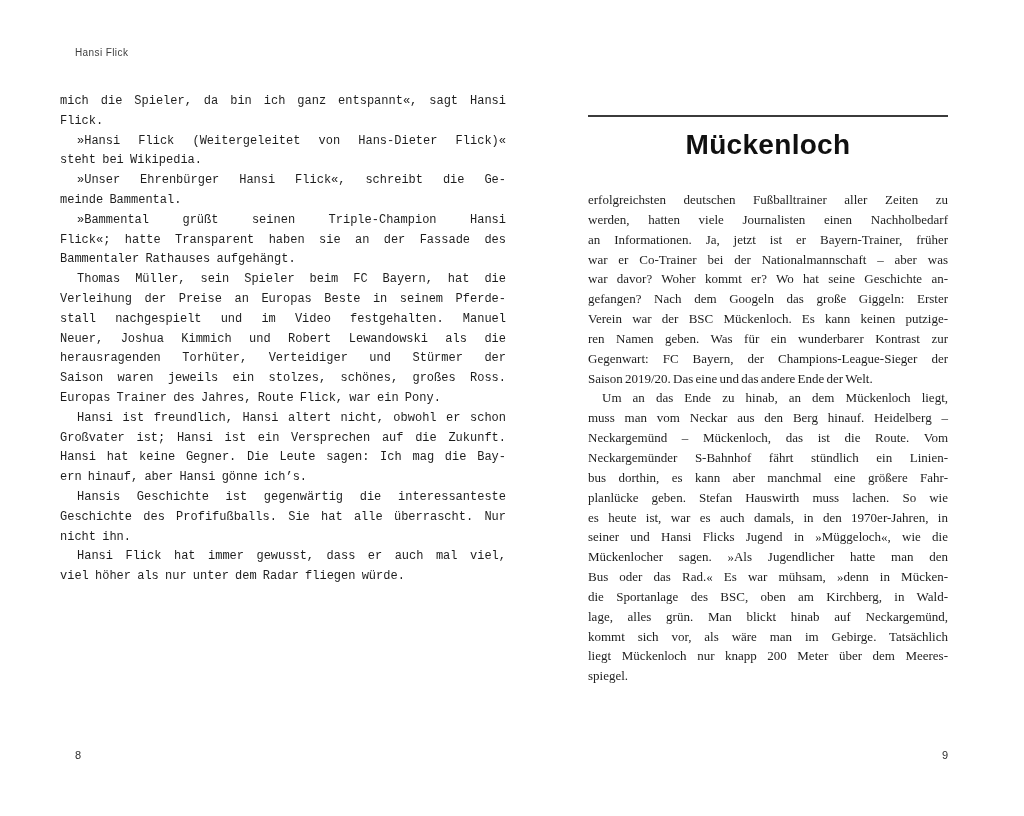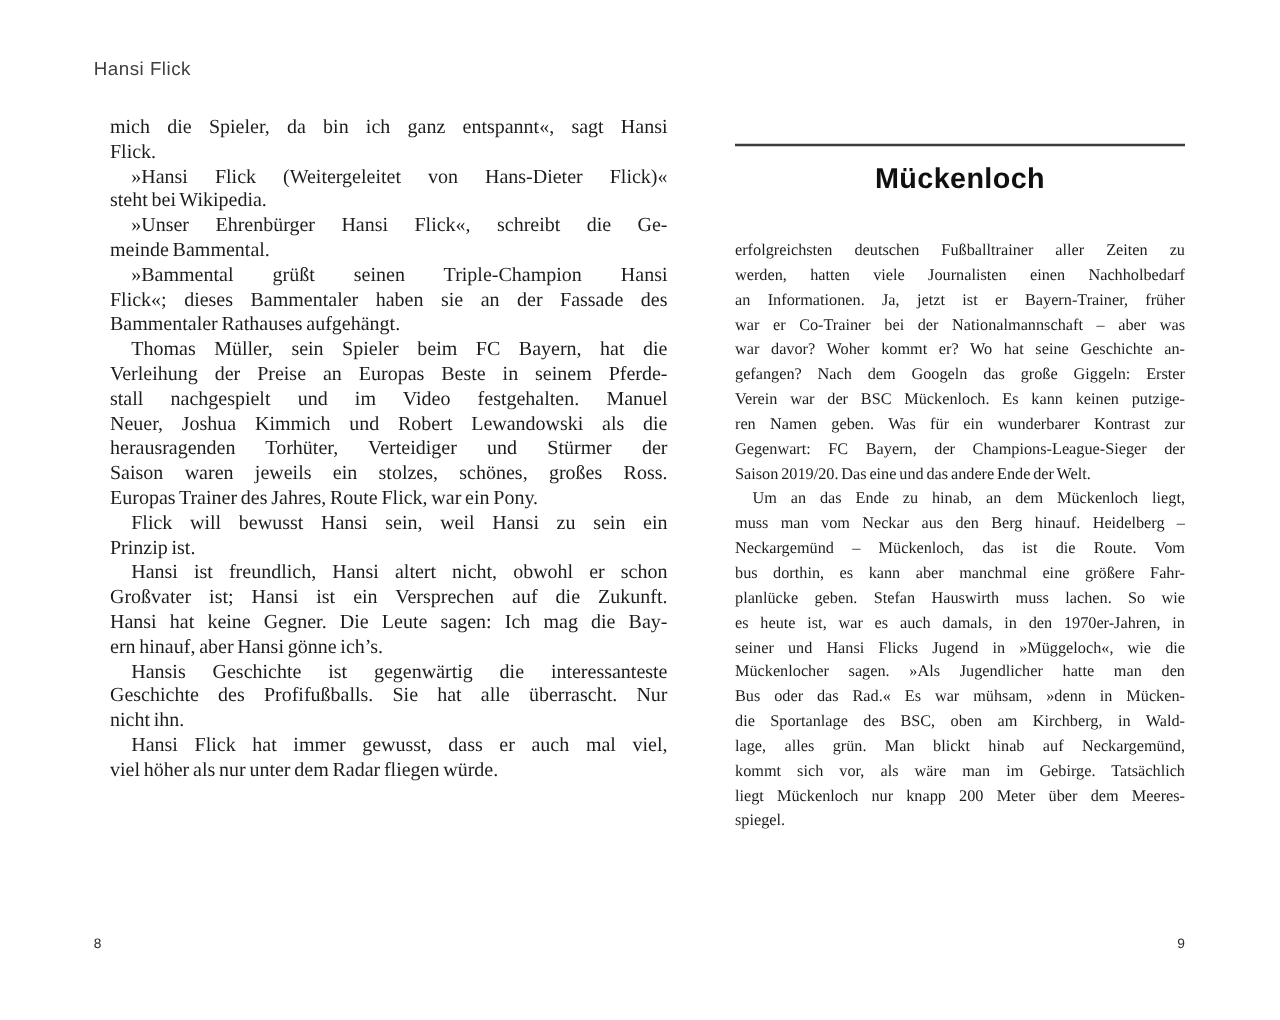--- a/index.html
+++ b/index.html
@@ -11,60 +11,61 @@
     overflow: hidden;
     font-family: "Liberation Serif", serif;
     color: #1d1d1d;
   }
   .abs { position: absolute; }
 
   
   #running-header {
     left: 75px; top: 47px;
     font-family: "Liberation Sans", sans-serif;
-    font-size: 15px;
+    font-size: 10px;
     letter-spacing: 0.4px;
     color: #3e3e3e;
   }
 
   
   .bodycol .line {
     text-align: justify;
     text-align-last: justify;
     word-spacing: -1px;
     hyphens: none;
     white-space: normal;
   }
   .bodycol .line.last { text-align-last: left; }
 
   #left-body {
-    left: 88px; top: 92px; width: 446px;
-    font-size: 16px;
+    left: 60px; top: 92px; width: 446px;
+    font-size: 12px;
     line-height: 19.8px;
+    font-family: Liberation Mono, monospace;
   }
   #left-body .para.indent .line:first-child { text-indent: 17px; }
 
   #right-body {
     left: 588px; top: 190px; width: 360px;
     font-size: 13px;
     line-height: 19.85px;
   }
   #right-body .para.indent .line:first-child { text-indent: 14px; }
 
   
   #chapter-rule {
     left: 588px; top: 115px; width: 360px; height: 2px;
     background: #3b3b3b;
   }
   #chapter-title {
     left: 588px; top: 129px; width: 360px;
     text-align: center;
     font-family: "Liberation Sans", sans-serif;
     font-weight: 700;
-    font-size: 23px;
+    font-size: 28px;
     letter-spacing: 0.3px;
     color: #101010;
   }
 
   
   .folio {
     font-family: "Liberation Sans", sans-serif;
     font-size: 11px;
     color: #2e2e2e;
   }
@@ -86,35 +87,31 @@
       <div class="para indent">
         <div class="line">»Hansi Flick (Weitergeleitet von Hans-Dieter Flick)«</div>
         <div class="line last">steht bei Wikipedia.</div>
       </div>
       <div class="para indent">
         <div class="line">»Unser Ehrenbürger Hansi Flick«, schreibt die Ge-</div>
         <div class="line last">meinde Bammental.</div>
       </div>
       <div class="para indent">
         <div class="line">»Bammental grüßt seinen Triple-Champion Hansi</div>
-        <div class="line">Flick«; dieses Bammentaler haben sie an der Fassade des</div>
+        <div class="line">Flick«; hatte Transparent haben sie an der Fassade des</div>
         <div class="line last">Bammentaler Rathauses aufgehängt.</div>
       </div>
       <div class="para indent">
         <div class="line">Thomas Müller, sein Spieler beim FC Bayern, hat die</div>
         <div class="line">Verleihung der Preise an Europas Beste in seinem Pferde-</div>
         <div class="line">stall nachgespielt und im Video festgehalten. Manuel</div>
         <div class="line">Neuer, Joshua Kimmich und Robert Lewandowski als die</div>
         <div class="line">herausragenden Torhüter, Verteidiger und Stürmer der</div>
         <div class="line">Saison waren jeweils ein stolzes, schönes, großes Ross.</div>
         <div class="line last">Europas Trainer des Jahres, Route Flick, war ein Pony.</div>
-      </div>
-      <div class="para indent">
-        <div class="line">Flick will bewusst Hansi sein, weil Hansi zu sein ein</div>
-        <div class="line last">Prinzip ist.</div>
       </div>
       <div class="para indent">
         <div class="line">Hansi ist freundlich, Hansi altert nicht, obwohl er schon</div>
         <div class="line">Großvater ist; Hansi ist ein Versprechen auf die Zukunft.</div>
         <div class="line">Hansi hat keine Gegner. Die Leute sagen: Ich mag die Bay-</div>
         <div class="line last">ern hinauf, aber Hansi gönne ich’s.</div>
       </div>
       <div class="para indent">
         <div class="line">Hansis Geschichte ist gegenwärtig die interessanteste</div>
         <div class="line">Geschichte des Profifußballs. Sie hat alle überrascht. Nur</div>
@@ -142,20 +139,21 @@
         <div class="line">gefangen? Nach dem Googeln das große Giggeln: Erster</div>
         <div class="line">Verein war der BSC Mückenloch. Es kann keinen putzige-</div>
         <div class="line">ren Namen geben. Was für ein wunderbarer Kontrast zur</div>
         <div class="line">Gegenwart: FC Bayern, der Champions-League-Sieger der</div>
         <div class="line last">Saison 2019/20. Das eine und das andere Ende der Welt.</div>
       </div>
       <div class="para indent">
         <div class="line">Um an das Ende zu hinab, an dem Mückenloch liegt,</div>
         <div class="line">muss man vom Neckar aus den Berg hinauf. Heidelberg –</div>
         <div class="line">Neckargemünd – Mückenloch, das ist die Route. Vom</div>
+        <div class="line">Neckargemünder S-Bahnhof fährt stündlich ein Linien-</div>
         <div class="line">bus dorthin, es kann aber manchmal eine größere Fahr-</div>
         <div class="line">planlücke geben. Stefan Hauswirth muss lachen. So wie</div>
         <div class="line">es heute ist, war es auch damals, in den 1970er-Jahren, in</div>
         <div class="line">seiner und Hansi Flicks Jugend in »Müggeloch«, wie die</div>
         <div class="line">Mückenlocher sagen. »Als Jugendlicher hatte man den</div>
         <div class="line">Bus oder das Rad.« Es war mühsam, »denn in Mücken-</div>
         <div class="line">die Sportanlage des BSC, oben am Kirchberg, in Wald-</div>
         <div class="line">lage, alles grün. Man blickt hinab auf Neckargemünd,</div>
         <div class="line">kommt sich vor, als wäre man im Gebirge. Tatsächlich</div>
         <div class="line">liegt Mückenloch nur knapp 200 Meter über dem Meeres-</div>

